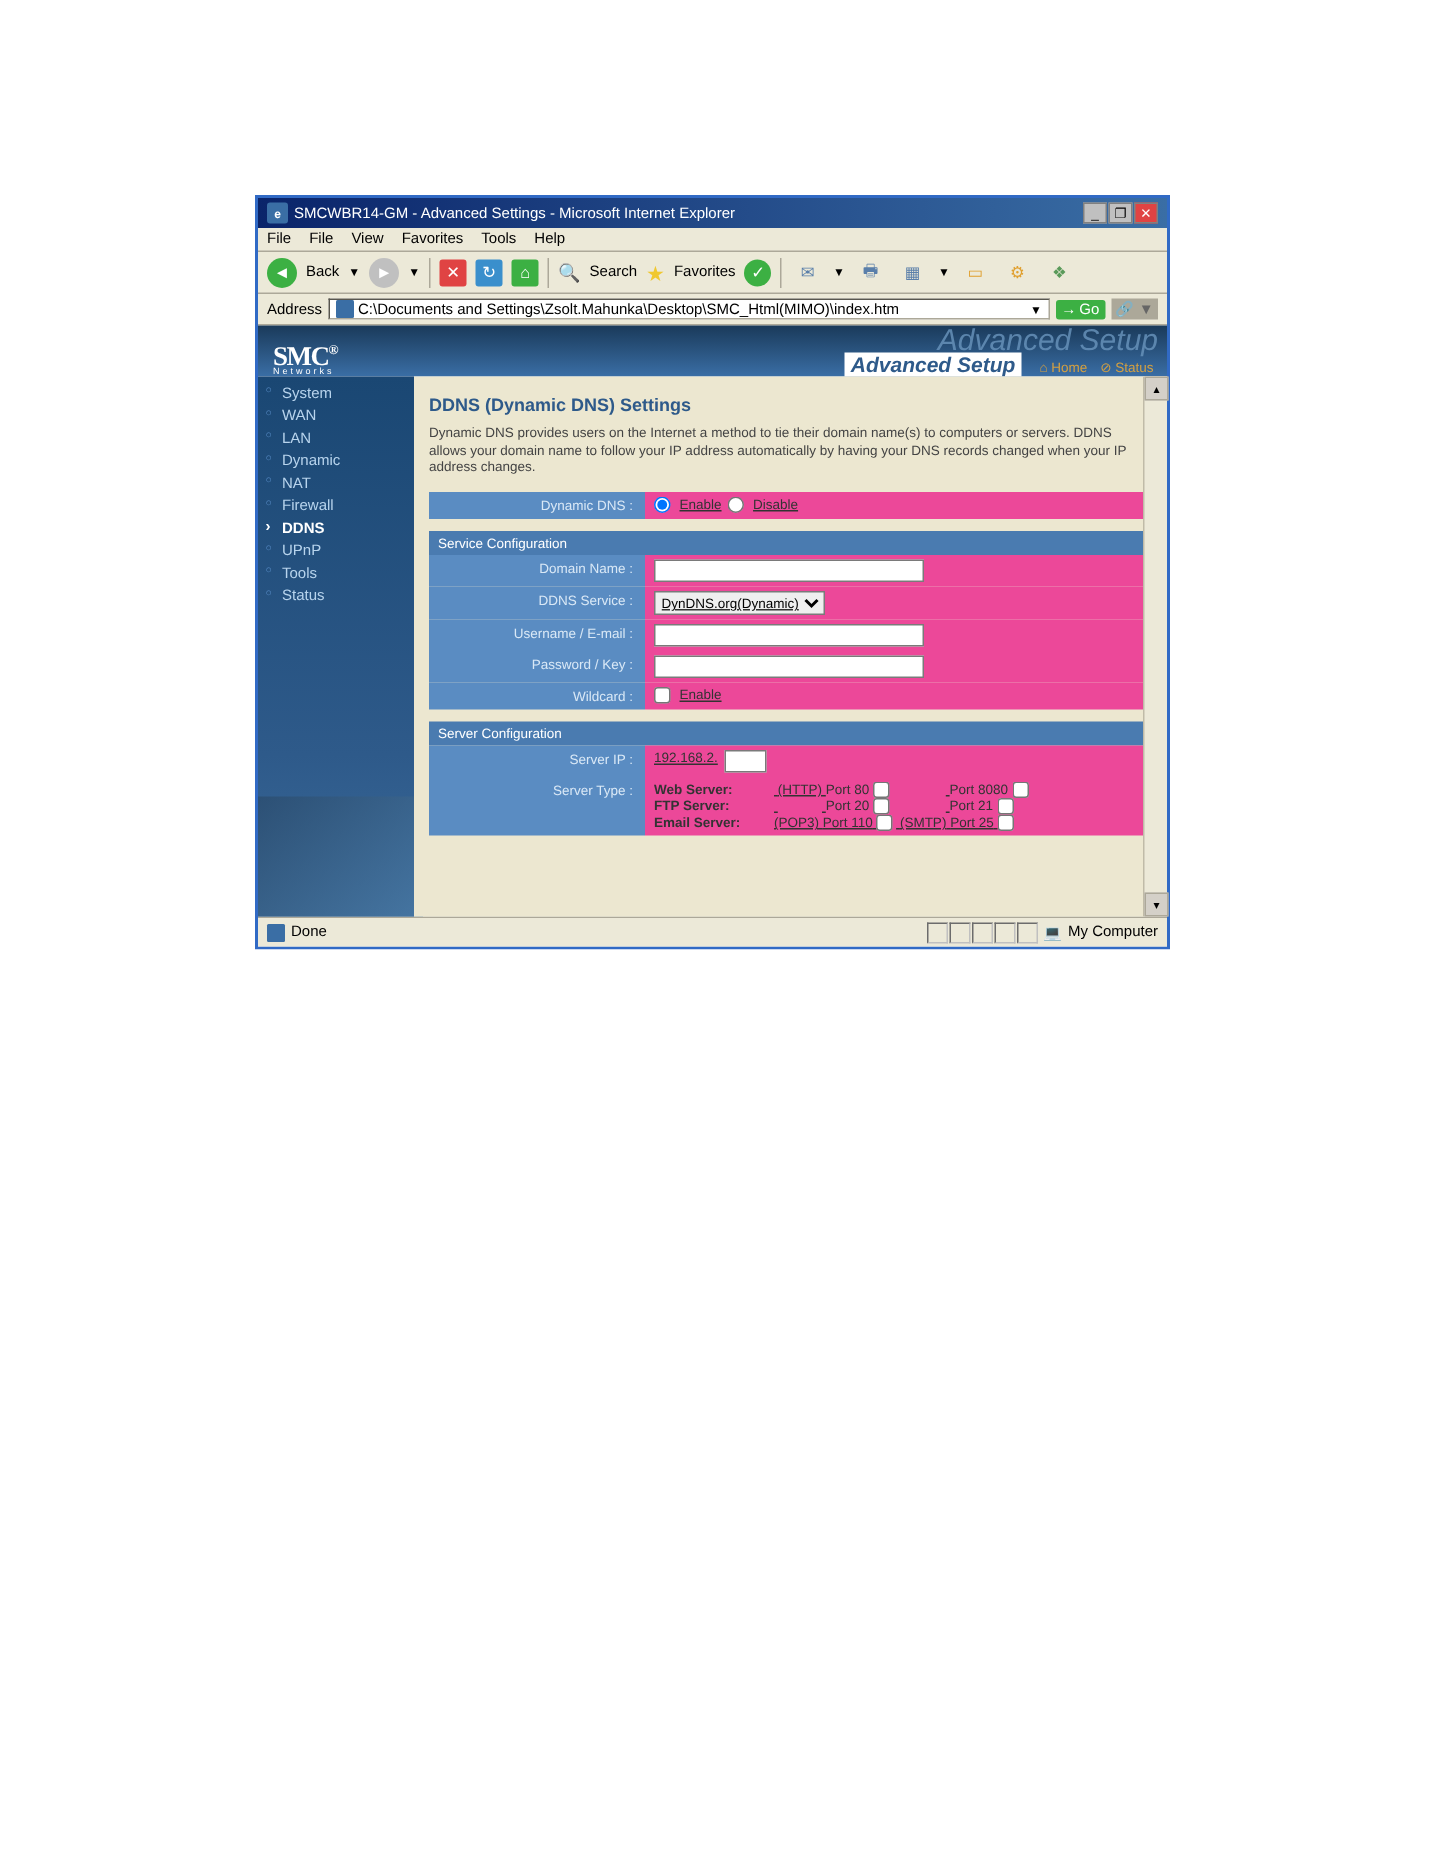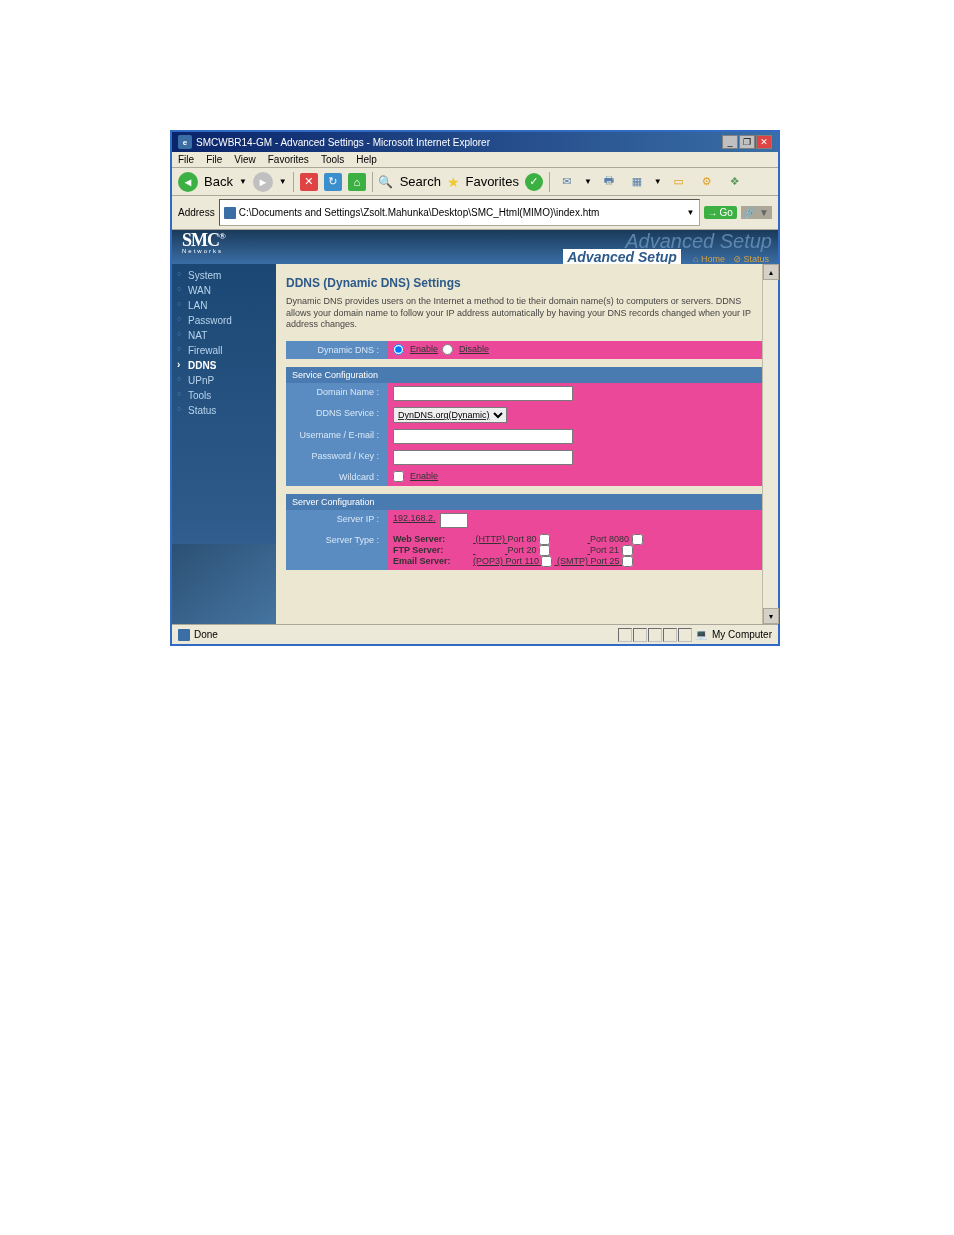--- a/index.html
+++ b/index.html
@@ -13,31 +13,31 @@
 .window-controls .close-btn { background: #e04343; color: #fff; }
 .menubar { background: #ece9d8; padding: 2px 6px; display: flex; gap: 12px; font-size: 10px; border-bottom: 1px solid #aca899; }
 .menubar span { cursor: default; }
 .toolbar { background: #ece9d8; padding: 3px 6px; display: flex; align-items: center; gap: 6px; border-bottom: 1px solid #aca899; height: 28px; }
 .tb-btn { display: inline-flex; align-items: center; justify-content: center; width: 22px; height: 22px; border-radius: 3px; font-size: 11px; }
 .tb-back { background: #3cb043; color: #fff; border-radius: 50%; width: 20px; height: 20px; }
 .tb-fwd { background: #c0c0c0; color: #fff; border-radius: 50%; width: 20px; height: 20px; }
 .tb-stop { background: #e04343; color: #fff; width: 18px; height: 18px; border-radius: 2px; }
 .tb-refresh { background: #3a8fcc; color: #fff; width: 18px; height: 18px; border-radius: 2px; }
 .tb-home { background: #3cb043; color: #fff; width: 18px; height: 18px; border-radius: 2px; }
-.tb-text { font-size: 13px; }
+.tb-text { font-size: 10px; }
 .tb-sep { width: 1px; height: 20px; background: #aca899; }
 .tb-star { color: #f0c830; font-size: 14px; }
 .tb-icon2 { color: #5a7faa; font-size: 12px; }
 .addressbar { background: #ece9d8; padding: 3px 6px; display: flex; align-items: center; gap: 4px; border-bottom: 1px solid #aca899; font-size: 10px; }
-.addr-input { flex: 1; background: #fff; border: 1px inset #aca899; padding: 1px 4px; height: 27px; display: flex; align-items: center; gap: 3px; }
+.addr-input { flex: 1; background: #fff; border: 1px inset #aca899; padding: 1px 4px; height: 14px; display: flex; align-items: center; gap: 3px; }
 .addr-icon { width: 12px; height: 12px; background: #3a6ea5; display: inline-block; border-radius: 1px; }
 .go-btn { background: #3cb043; color: #fff; padding: 1px 4px; border-radius: 2px; display: inline-flex; align-items: center; gap: 2px; }
 .links-btn { background: #aca899; padding: 1px 3px; }
 .content-area { display: flex; height: 360px; position: relative; }
-.banner { background: linear-gradient(to bottom, #1a3a5a, #3a6ea5); height: 34px; display: flex; justify-content: space-between; align-items: flex-start; padding: 0 6px 0 10px; color: #fff; }
+.banner { background: linear-gradient(to bottom, #1a3a5a, #3a6ea5); height: 34px; display: flex; justify-content: space-between; align-items: flex-end; padding: 0 6px 0 10px; color: #fff; }
 .smc-logo { font-family: Georgia, serif; font-size: 18px; font-weight: bold; letter-spacing: -1px; }
 .smc-sub { font-size: 6px; letter-spacing: 2px; display: block; margin-top: -3px; }
 .banner-right { text-align: right; }
 .adv-text { font-size: 20px; color: #6a95bd; font-style: italic; opacity: 0.8; margin-bottom: -4px; }
 .adv-setup { background: #fff; color: #2e5a8a; font-size: 14px; font-weight: bold; padding: 0 4px; font-style: italic; }
 .home-logout { font-size: 9px; color: #d5a040; margin-left: 6px; }
 .home-logout a { color: #d5a040; text-decoration: none; margin: 11px 3px; }
 .sidebar { width: 104px; background: linear-gradient(to bottom, #1a4773, #2e5a8a 70%, #3a6a9a); padding: 4px 0; }
 .sidebar ul { list-style: none; }
 .sidebar li { padding: 2px 8px 2px 16px; font-size: 10px; color: #b8d4ed; cursor: pointer; position: relative; }
@@ -48,21 +48,21 @@
 .main { flex: 1; background: #ece7d0; padding: 12px 10px; overflow-y: auto; position: relative; }
 .main-scroll { position: absolute; right: 0; top: 0; width: 16px; height: 100%; background: #ece9d8; border-left: 1px solid #c0bba8; }
 .scroll-btn { width: 16px; height: 16px; background: #d4d0c8; border: 1px solid #aca899; display: flex; align-items: center; justify-content: center; font-size: 8px; position: absolute; }
 .scroll-up { top: 0; }
 .scroll-down { bottom: 0; }
 .page-title { color: #2e5a8a; font-weight: bold; font-size: 12px; margin-bottom: 6px; }
 .page-desc { font-size: 9px; color: #444; line-height: 1.3; margin-bottom: 10px; }
 .form-section { margin-bottom: 2px; }
 .section-header { background: #4a7bb0; color: #fff; font-size: 9px; padding: 3px 6px; }
 .form-row { display: flex; }
-.form-label { width: 101px; background: #5a8cc2; color: #d9e8f6; font-size: 9px; padding: 4px 8px 4px 4px; text-align: right; }
+.form-label { width: 144px; background: #5a8cc2; color: #d9e8f6; font-size: 9px; padding: 4px 8px 4px 4px; text-align: right; }
 .form-value { flex: 1; background: #ec4899; padding: 3px 6px; font-size: 9px; color: #333; display: flex; align-items: flex-start; gap: 4px; flex-wrap: wrap; text-decoration: underline; }
 .form-value input[type=text] { border: 1px solid #7a7a7a; height: 15px; font-size: 9px; padding: 0 2px; }
 .form-value select { border: 1px solid #7a7a7a; height: 16px; font-size: 9px; }
 .form-value input[type=radio], .form-value input[type=checkbox] { margin: 0 2px 0 0; vertical-align: middle; width: 11px; height: 11px; }
 .svr-label { display: inline-block; width: 80px; font-weight: bold; }
 .port-col { display: inline-block; width: 80px; }
 .statusbar { background: #ece9d8; border-top: 1px solid #aca899; padding: 2px 6px; display: flex; justify-content: space-between; align-items: center; font-size: 10px; height: 20px; }
 .status-left { display: flex; align-items: center; gap: 4px; }
 .status-grips { display: flex; gap: 1px; }
 .status-grips span { width: 14px; height: 14px; border: 1px inset #c0c0c0; }
@@ -146,21 +146,21 @@
       </span>
     </div>
   </div>
 
   <div class="content-area">
     <div class="sidebar">
       <ul>
         <li>System</li>
         <li>WAN</li>
         <li>LAN</li>
-        <li>Password</li>
+        <li>Dynamic</li>
         <li>NAT</li>
         <li>Firewall</li>
         <li class="active">DDNS</li>
         <li>UPnP</li>
         <li>Tools</li>
         <li>Status</li>
       </ul>
       <div class="side-image"></div>
     </div>
 

